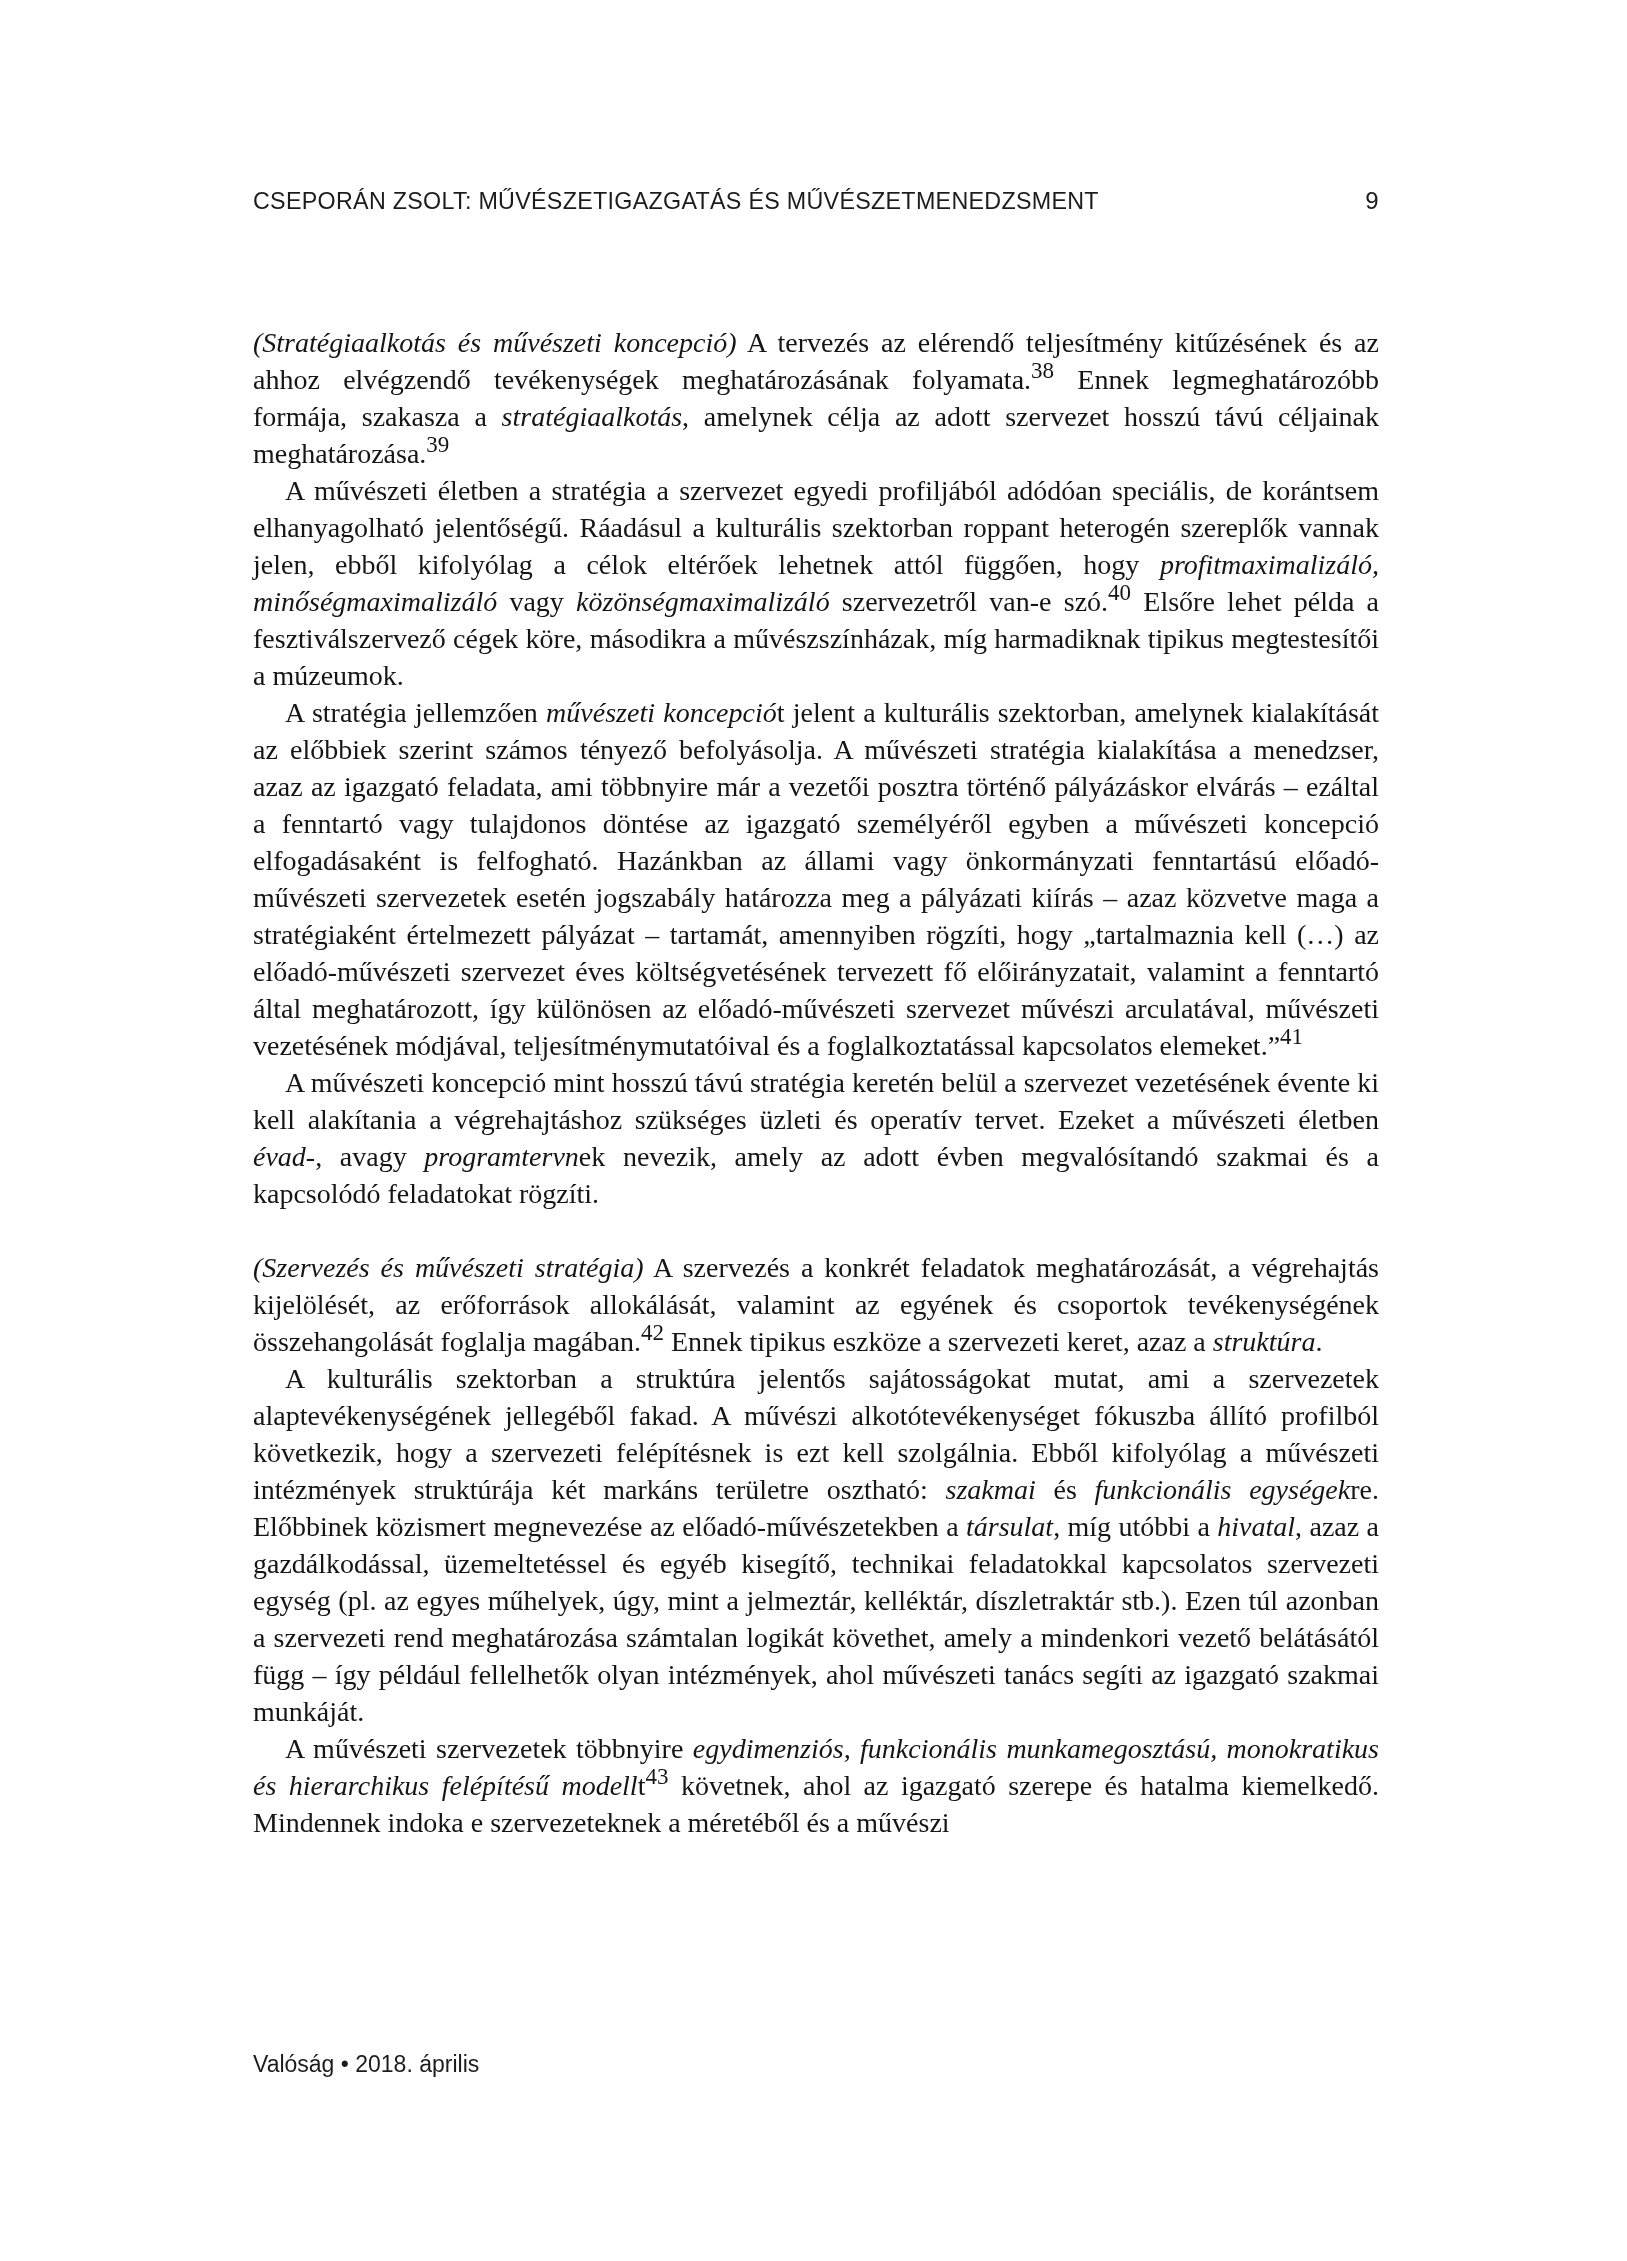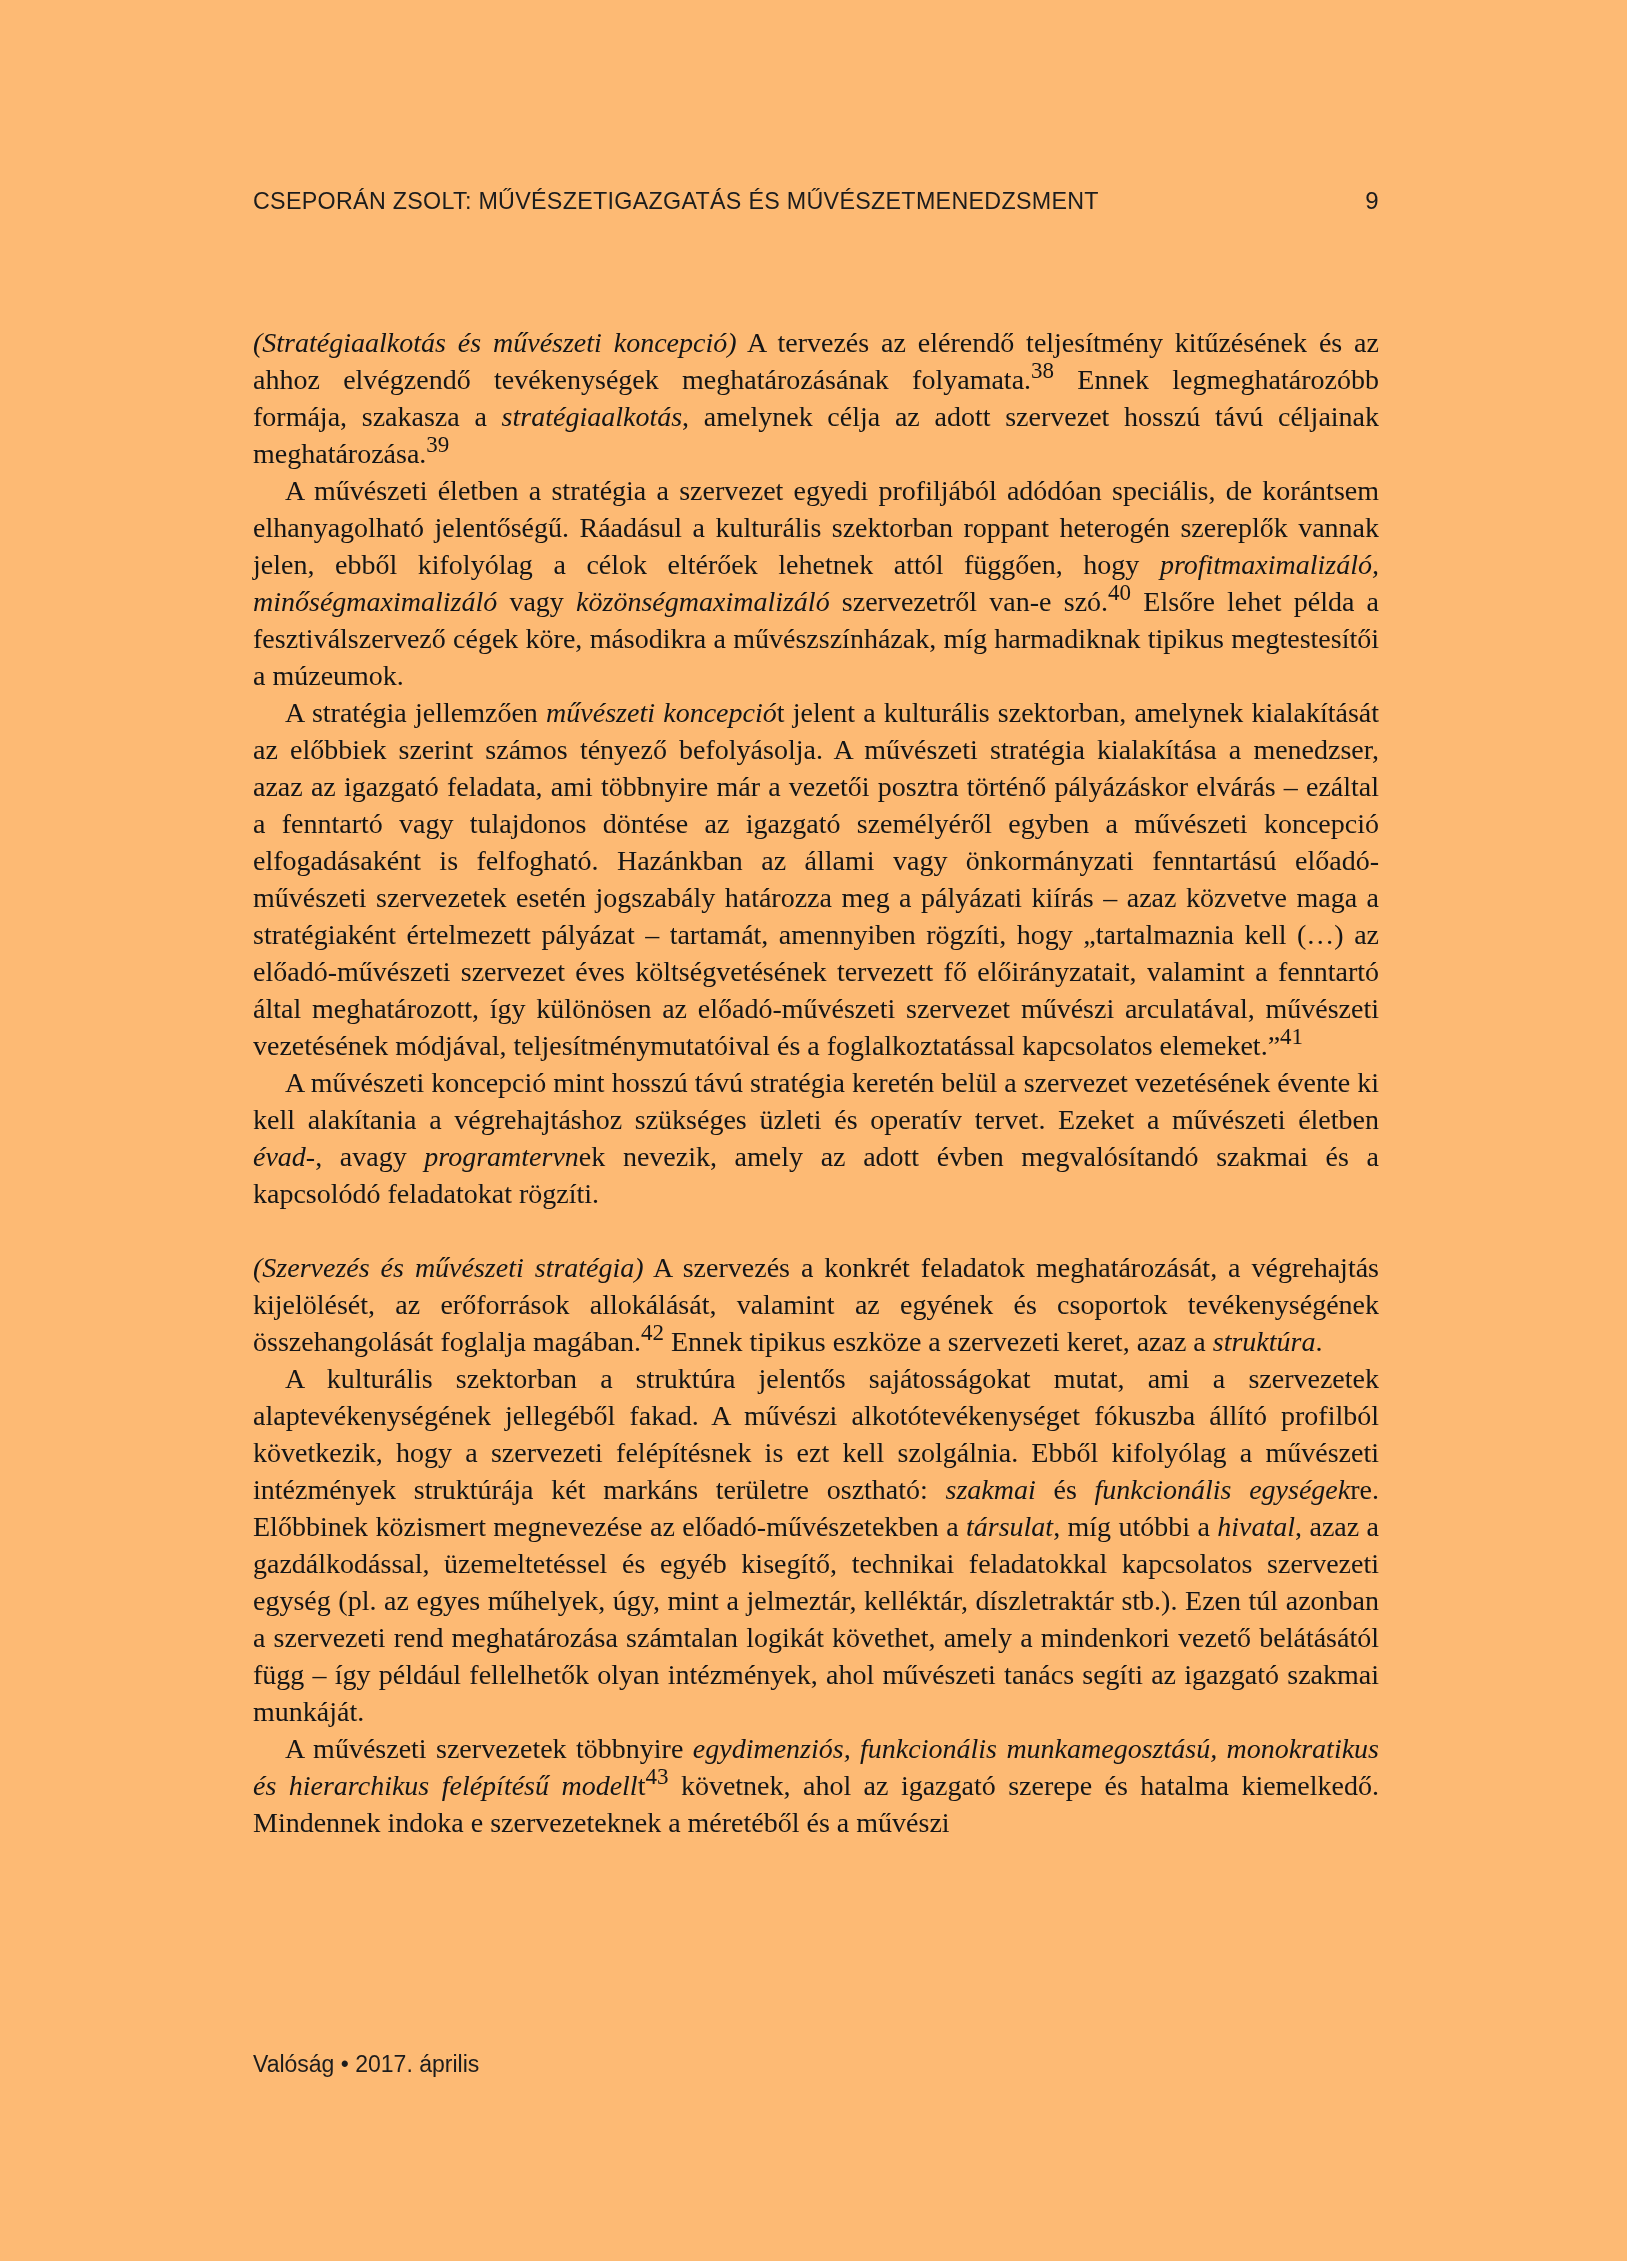--- a/index.html
+++ b/index.html
@@ -1,20 +1,20 @@
 <!DOCTYPE html>
 <html lang="hu" style="font-size:12.3px"><head>
 <meta charset="utf-8">
 <style>
   html, body { margin: 0; padding: 0; background: #e8e8e8; }
   .page {
     position: relative;
     width: 1628px;
     height: 2261px;
-    background: #fdba74;
+    background: #ffffff;
     color: #111111;
     overflow: hidden;
   }
   .page-header {
     position: absolute;
     left: 253px;
     top: 187px;
     width: 1126px;
     display: flex;
     justify-content: space-between;
@@ -70,17 +70,17 @@
       <p class="space-before"><i>(Stratégiaalkotás és művészeti koncepció)</i> A tervezés az elérendő teljesítmény kitűzésének és az ahhoz elvégzendő tevékenységek meghatározásának folyamata.<sup>38</sup> Ennek legmeghatározóbb formája, szakasza a <i>stratégiaalkotás</i>, amelynek célja az adott szervezet hosszú távú céljainak meghatározása.<sup>39</sup></p>
       <p class="indent">A művészeti életben a stratégia a szervezet egyedi profiljából adódóan speciális, de korántsem elhanyagolható jelentőségű. Ráadásul a kulturális szektorban roppant heterogén szereplők vannak jelen, ebből kifolyólag a célok eltérőek lehetnek attól függően, hogy <i>profitmaximalizáló, minőségmaximalizáló</i> vagy <i>közönségmaximalizáló</i> szervezetről van-e szó.<sup>40</sup> Elsőre lehet példa a fesztiválszervező cégek köre, másodikra a művészszínházak, míg harmadiknak tipikus megtestesítői a múzeumok.</p>
       <p class="indent">A stratégia jellemzően <i>művészeti koncepció</i>t jelent a kulturális szektorban, amelynek kialakítását az előbbiek szerint számos tényező befolyásolja. A művészeti stratégia kialakítása a menedzser, azaz az igazgató feladata, ami többnyire már a vezetői posztra történő pályázáskor elvárás – ezáltal a fenntartó vagy tulajdonos döntése az igazgató személyéről egyben a művészeti koncepció elfogadásaként is felfogható. Hazánkban az állami vagy önkormányzati fenntartású előadó-művészeti szervezetek esetén jogszabály határozza meg a pályázati kiírás – azaz közvetve maga a stratégiaként értelmezett pályázat – tartamát, amennyiben rögzíti, hogy „tartalmaznia kell (…) az előadó-művészeti szervezet éves költségvetésének tervezett fő előirányzatait, valamint a fenntartó által meghatározott, így különösen az előadó-művészeti szervezet művészi arculatával, művészeti vezetésének módjával, teljesítménymutatóival és a foglalkoztatással kapcsolatos elemeket.”<sup>41</sup></p>
       <p class="indent">A művészeti koncepció mint hosszú távú stratégia keretén belül a szervezet vezetésének évente ki kell alakítania a végrehajtáshoz szükséges üzleti és operatív tervet. Ezeket a művészeti életben <i>évad-</i>, avagy <i>programtervn</i>ek nevezik, amely az adott évben megvalósítandó szakmai és a kapcsolódó feladatokat rögzíti.</p>
       <p class="space-before"><i>(Szervezés és művészeti stratégia)</i> A szervezés a konkrét feladatok meghatározását, a végrehajtás kijelölését, az erőforrások allokálását, valamint az egyének és csoportok tevékenységének összehangolását foglalja magában.<sup>42</sup> Ennek tipikus eszköze a szervezeti keret, azaz a <i>struktúra</i>.</p>
       <p class="indent">A kulturális szektorban a struktúra jelentős sajátosságokat mutat, ami a szervezetek alaptevékenységének jellegéből fakad. A művészi alkotótevékenységet fókuszba állító profilból következik, hogy a szervezeti felépítésnek is ezt kell szolgálnia. Ebből kifolyólag a művészeti intézmények struktúrája két markáns területre osztható: <i>szakmai</i> és <i>funkcionális egységek</i>re. Előbbinek közismert megnevezése az előadó-művészetekben a <i>társulat</i>, míg utóbbi a <i>hivatal</i>, azaz a gazdálkodással, üzemeltetéssel és egyéb kisegítő, technikai feladatokkal kapcsolatos szervezeti egység (pl. az egyes műhelyek, úgy, mint a jelmeztár, kelléktár, díszletraktár stb.). Ezen túl azonban a szervezeti rend meghatározása számtalan logikát követhet, amely a mindenkori vezető belátásától függ – így például fellelhetők olyan intézmények, ahol művészeti tanács segíti az igazgató szakmai munkáját.</p>
       <p class="indent">A művészeti szervezetek többnyire <i>egydimenziós, funkcionális munkamegosztású, monokratikus és hierarchikus felépítésű modell</i>t<sup>43</sup> követnek, ahol az igazgató szerepe és hatalma kiemelkedő. Mindennek indoka e szervezeteknek a méretéből és a művészi</p>
     </main>
 
   <footer class="page-footer">
-    <span>Valóság • 2017. április</span>
+    <span>Valóság • 2018. április</span>
   </footer>
 
 </div>
 
 
 </body></html>

